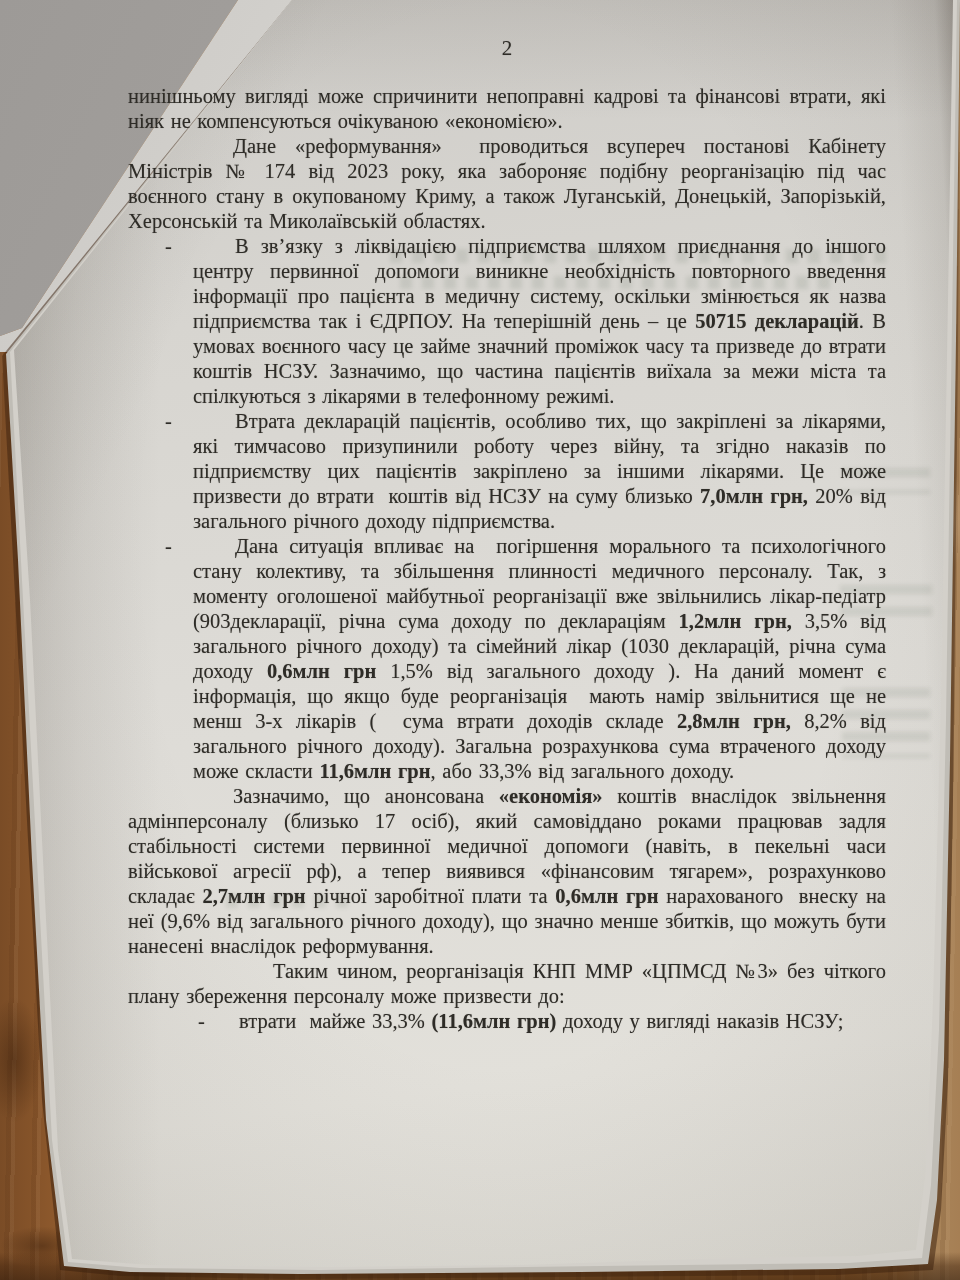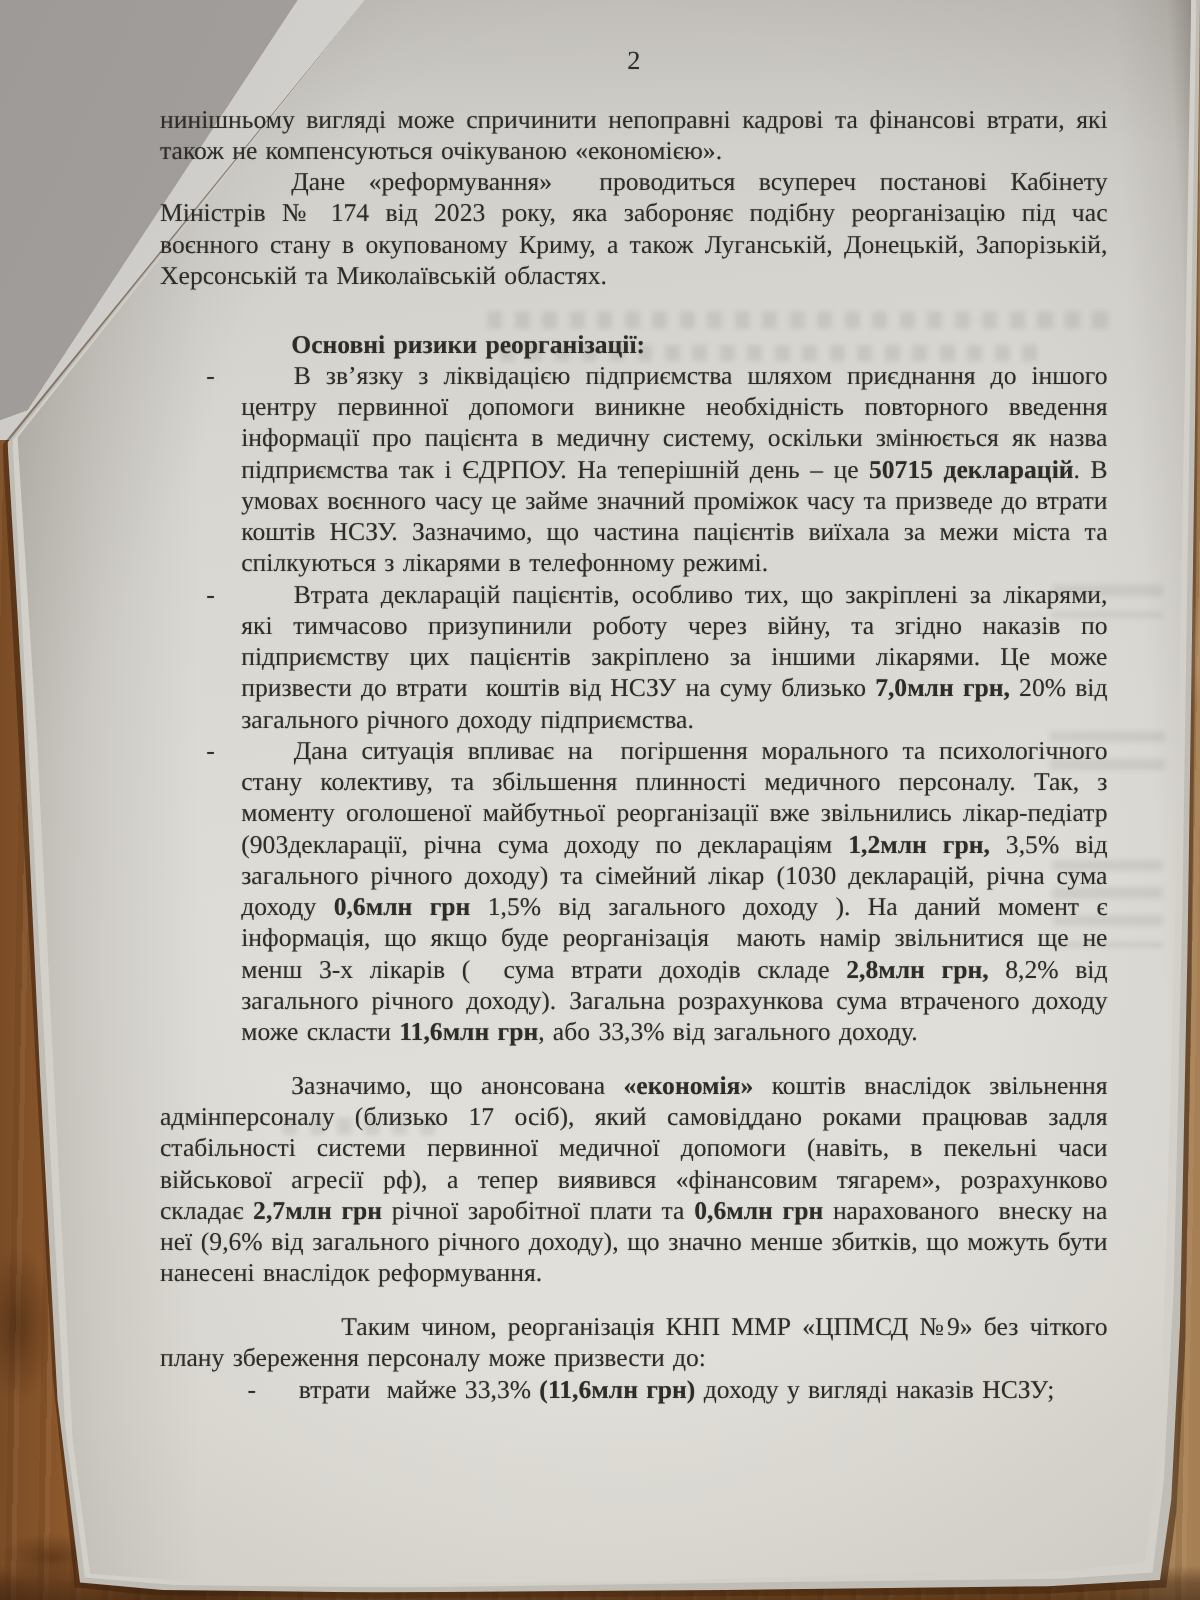--- a/index.html
+++ b/index.html
@@ -64,21 +64,21 @@
     font-size:20.5px;line-height:25px;text-shadow:0 0 1px rgba(46,44,39,.35);}
   .page-number{text-align:center;line-height:28px;margin-bottom:22px;font-size:21px;}
   .block{text-align:justify;position:relative;word-spacing:1.5px;}
   .block.heading{font-weight:bold;}
   .block.underline{text-decoration-thickness:1.5px;text-underline-offset:4px;}
   .block.bullet{padding-left:65px;text-indent:42px;}
   .block.bullet .marker{position:absolute;left:37px;top:0;text-indent:0;}
   .block.bullet.wide{text-indent:46px;}
   .block.bullet.wide .marker{left:70px;}
   .gap-lg{margin-top:30px;}
-  .gap-md{margin-top:18px;}
+  .gap-md{}
   .b{font-weight:bold;}
 </style>
 </head>
 <body>
 
 <div class="scene">
   <div class="wood"></div>
   <div class="grey-corner"></div>
   <div class="curl-band"></div>
   <div class="cast-shadow"></div>
@@ -93,24 +93,23 @@
     <div class="artifact blockk a4"></div>
     <div class="artifact blockk a5"></div>
     <div class="artifact row a6"></div>
   </div>
 
   <div class="vignette paper-clip"></div>
 
   <div class="content">
     <div class="page-number">2</div>
     <div class="doc-body">
-        <div class="block paragraph" style="text-indent: 0px;"><span>нинішньому вигляді може спричинити непоправні кадрові та фінансові втрати, які також не компенсуються очікуваною «економією».</span></div>
+        <div class="block paragraph" style="text-indent: 0px;"><span>нинішньому вигляді може спричинити непоправні кадрові та фінансові втрати, які ніяк не компенсуються очікуваною «економією».</span></div>
         <div class="block paragraph underline" style="text-indent: 105px;"><span>Дане «реформування»&nbsp; проводиться всупереч постанові Кабінету Міністрів № 174 від 2023 року, яка забороняє подібну реорганізацію під час воєнного стану в окупованому Криму, а також Луганській, Донецькій, Запорізькій, Херсонській та Миколаївській областях.</span></div>
-        <div class="block heading gap-lg" style="text-indent: 105px;"><span class="b">Основні ризики реорганізації:</span></div>
         <div class="block bullet"><span class="marker">-</span><span>В зв’язку з ліквідацією підприємства шляхом приєднання до іншого центру первинної допомоги виникне необхідність повторного введення інформації про пацієнта в медичну систему, оскільки змінюється як назва підприємства так і ЄДРПОУ. На теперішній день – це </span><span class="b">50715 декларацій</span><span>. В умовах воєнного часу це займе значний проміжок часу та призведе до втрати коштів НСЗУ. Зазначимо, що частина пацієнтів виїхала за межи міста та спілкуються з лікарями в телефонному режимі.</span></div>
         <div class="block bullet"><span class="marker">-</span><span>Втрата декларацій пацієнтів, особливо тих, що закріплені за лікарями, які тимчасово призупинили роботу через війну, та згідно наказів по підприємству цих пацієнтів закріплено за іншими лікарями. Це може призвести до втрати&nbsp; коштів від НСЗУ на суму близько </span><span class="b">7,0млн грн,</span><span> 20% від загального річного доходу підприємства.</span></div>
         <div class="block bullet"><span class="marker">-</span><span>Дана ситуація впливає на&nbsp; погіршення морального та психологічного стану колективу, та збільшення плинності медичного персоналу. Так, з моменту оголошеної майбутньої реорганізації вже звільнились лікар-педіатр (903декларації, річна сума доходу по деклараціям </span><span class="b">1,2млн грн,</span><span> 3,5% від загального річного доходу) та сімейний лікар (1030 декларацій, річна сума доходу </span><span class="b">0,6млн грн</span><span> 1,5% від загального доходу ). На даний момент є інформація, що якщо буде реорганізація&nbsp; мають намір звільнитися ще не менш 3-х лікарів (&nbsp; сума втрати доходів складе </span><span class="b">2,8млн грн,</span><span> 8,2% від загального річного доходу). Загальна розрахункова сума втраченого доходу може скласти </span><span class="b">11,6млн грн</span><span>, або 33,3% від загального доходу.</span></div>
         <div class="block paragraph gap-md" style="text-indent: 105px;"><span>Зазначимо, що анонсована </span><span class="b">«економія»</span><span> коштів внаслідок звільнення адмінперсоналу (близько 17 осіб), який самовіддано роками працював задля стабільності системи первинної медичної допомоги (навіть, в пекельні часи військової агресії рф), а тепер виявився «фінансовим тягарем», розрахунково складає </span><span class="b">2,7млн грн</span><span> річної заробітної плати та </span><span class="b">0,6млн грн</span><span> нарахованого&nbsp; внеску на неї (9,6% від загального річного доходу), що значно менше збитків, що можуть бути нанесені внаслідок реформування.</span></div>
-        <div class="block paragraph underline gap-md" style="text-indent: 145px;"><span>Таким чином, реорганізація КНП ММР «ЦПМСД №9» без чіткого плану збереження персоналу може призвести до:</span></div>
+        <div class="block paragraph underline gap-md" style="text-indent: 145px;"><span>Таким чином, реорганізація КНП ММР «ЦПМСД №3» без чіткого плану збереження персоналу може призвести до:</span></div>
         <div class="block bullet wide"><span class="marker">-</span><span>втрати&nbsp; майже 33,3% </span><span class="b">(11,6млн грн)</span><span> доходу у вигляді наказів НСЗУ;</span></div>
       </div>
   </div>
 </div>
 
 </body></html>

